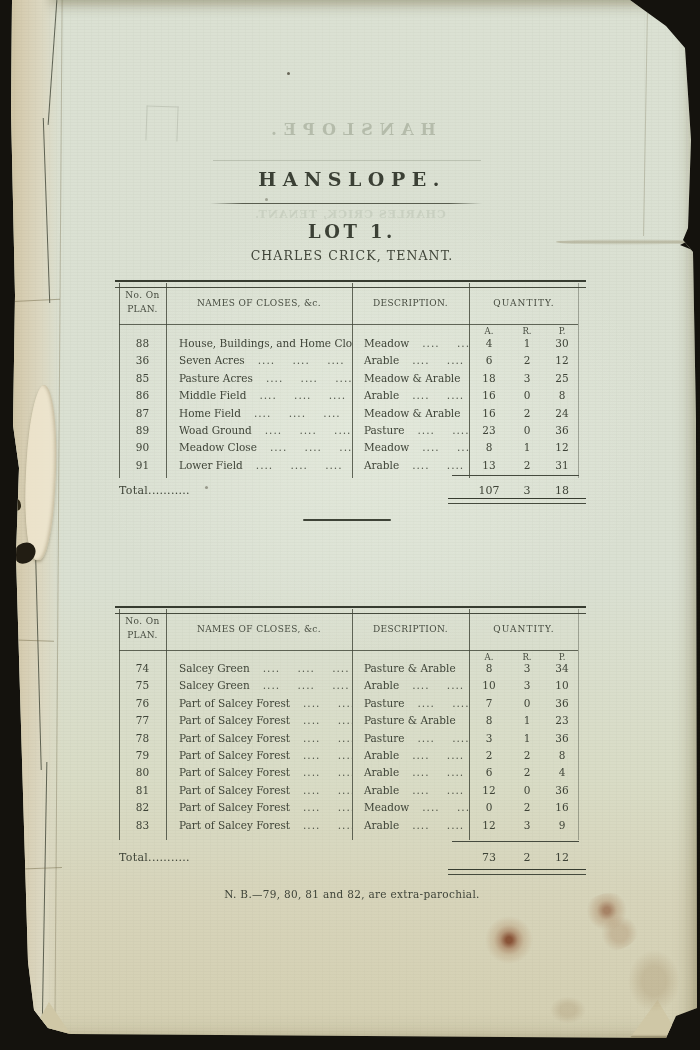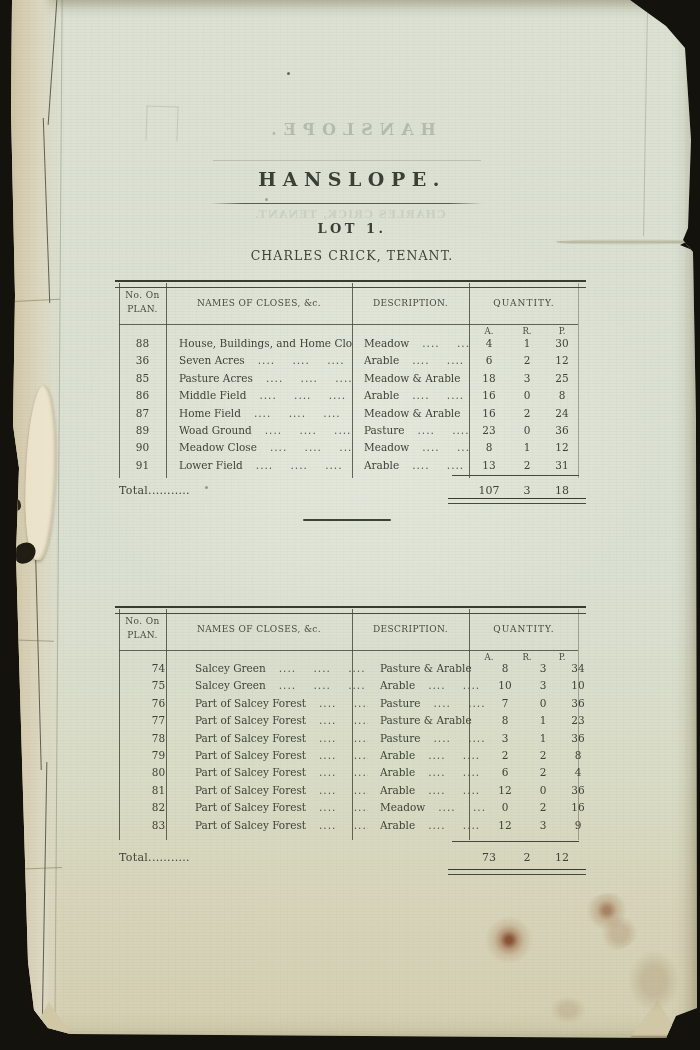--- a/index.html
+++ b/index.html
@@ -53,21 +53,21 @@
   .ghost{position:absolute;left:0;right:0;text-align:center;transform:scaleX(-1);
     color:rgba(95,105,82,.30);font-weight:bold;}
   .ghost-title{top:120px;font-size:16px;letter-spacing:7px;}
   .ghost-tenant{top:208px;font-size:11px;letter-spacing:1px;color:rgba(95,105,82,.13);}
   .ghost-rule{position:absolute;top:160px;left:213px;width:268px;height:1px;background:rgba(95,105,82,.25);}
 
   .centered{position:absolute;left:28px;width:648px;text-align:center;}
   .doc-title{top:168px;font-size:19px;font-weight:bold;letter-spacing:6.5px;color:#3b4035;}
   .title-rule{position:absolute;top:203px;left:210px;width:272px;height:1px;
     background:linear-gradient(90deg,transparent,#585c4e 12%,#585c4e 88%,transparent);}
-  .lot-head{font-size:13px;font-weight:bold;letter-spacing:3.5px;color:#3b4035;}
+  .lot-head{font-size:18px;font-weight:bold;letter-spacing:3.5px;color:#3b4035;}
   .lot1-head{top:221px;} .lot2-head{top:549px;}
   .tenant{font-size:12.5px;letter-spacing:1.1px;color:#3f4438;}
   .lot1-tenant{top:248px;} .lot2-tenant{top:577px;}
   .divider{position:absolute;top:519px;left:303px;width:88px;height:2px;background:#3e4337;border-radius:2px;}
   .footnote{top:888px;font-size:10.5px;letter-spacing:.3px;color:#40453a;}
 
   .tbl{position:absolute;left:119px;width:460px;font-size:10.5px;}
   .tbl1{top:281px;height:226px;} .tbl2{top:607px;height:272px;}
   .dbl-top{position:absolute;top:-1px;left:-4px;right:-7px;height:5px;
     border-top:2.5px solid #373c30;border-bottom:1px solid #454a3d;}
@@ -77,21 +77,21 @@
   .head-line{position:absolute;top:43px;left:0;right:1px;height:1px;background:rgba(62,67,54,.8);}
   .hdr{position:absolute;top:0;height:43px;display:flex;align-items:center;justify-content:center;
     text-align:center;font-size:9px;letter-spacing:.4px;color:#474c40;}
   .hdr.plan{left:0;width:47px;line-height:1.5;flex-direction:column;}
   .hdr.names{left:47px;width:186px;}
   .hdr.descr{left:233px;width:117px;}
   .hdr.qty{left:350px;width:110px;letter-spacing:1px;}
   .arp{position:absolute;top:45px;left:350px;width:110px;display:flex;font-size:8.5px;color:#474c40;}
   .arp span{text-align:center;} .arp .sa{width:40px;} .arp .sr{width:36px;} .arp .sp{width:34px;}
   .rows{position:absolute;left:0;width:460px;}
-  .tbl1 .rows{top:56px;} .tbl2 .rows{top:55px;margin-left:16px;}
+  .tbl1 .rows{top:56px;} .tbl2 .rows{top:55px;}
   .t-row{display:flex;height:17.4px;}
   .c-no{width:47px;text-align:center;}
   .c-name{width:173px;padding-left:13px;display:flex;overflow:hidden;white-space:nowrap;}
   .c-desc{width:105px;padding-left:12px;display:flex;overflow:hidden;white-space:nowrap;}
   .c-a{width:40px;text-align:center;} .c-r{width:36px;text-align:center;} .c-p{width:34px;text-align:center;}
   .dots{margin-left:13px;letter-spacing:1px;word-spacing:13px;opacity:.85;}
   .tline{position:absolute;left:333px;width:127px;height:1px;background:#454a3e;}
   .tbl1 .tline{top:194px;} .tbl2 .tline{top:234px;}
   .total-row{position:absolute;left:0;width:460px;height:20px;display:flex;align-items:center;font-size:11px;}
   .tbl1 .total-row{top:199px;} .tbl2 .total-row{top:240px;}
@@ -470,16 +470,17 @@
       <div class="tline"></div>
       <div class="total-row">
         <div class="total-label">Total...........</div>
         <div class="c-a">73</div>
         <div class="c-r">2</div>
         <div class="c-p">12</div>
       </div>
       <div class="dline"></div>
     </div>
 
+    <div class="centered footnote">N. B.—79, 80, 81 and 82, are extra-parochial.</div>
 
     <div class="notch-right"></div>
   </div>
 </div>
 
 </body></html>

